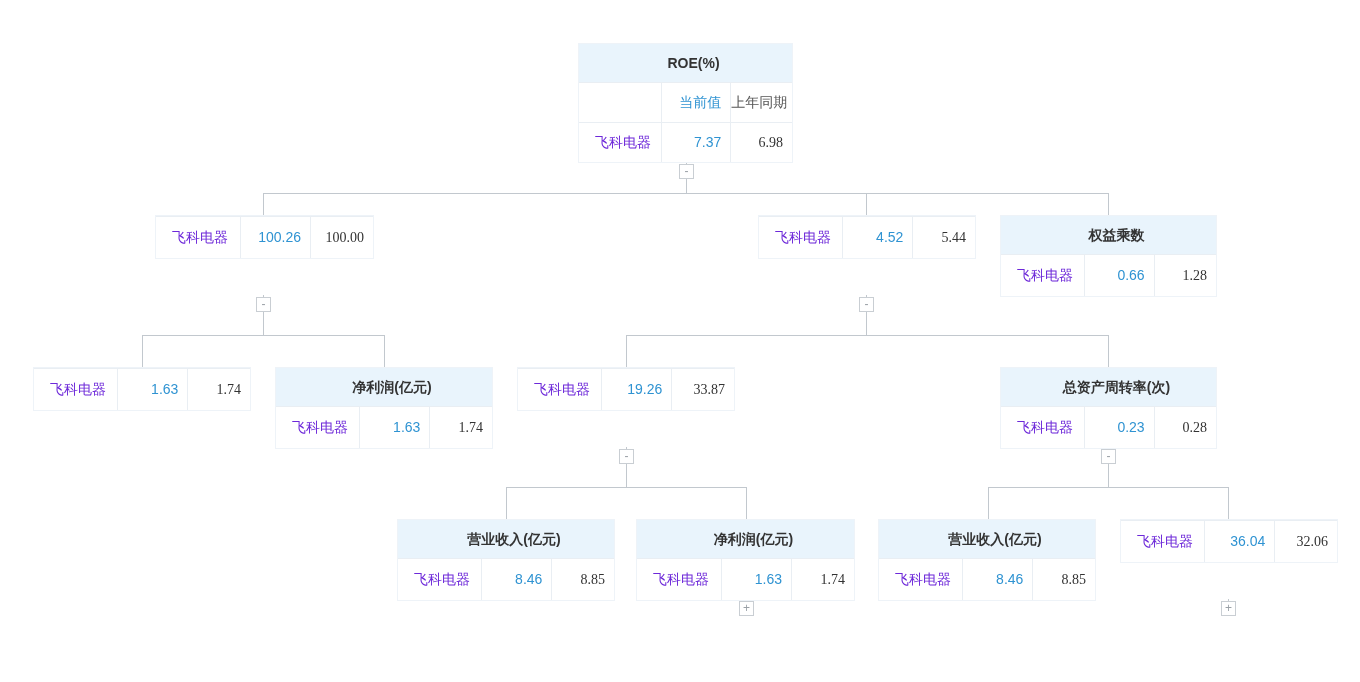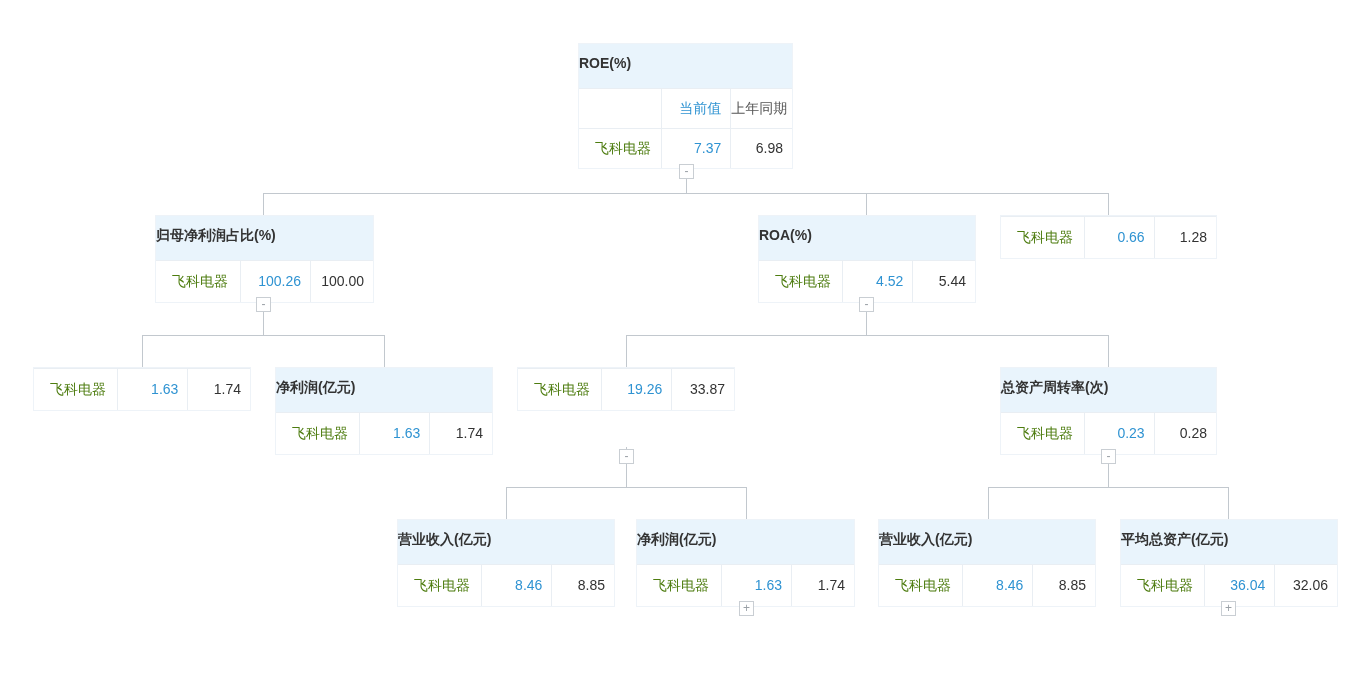--- a/index.html
+++ b/index.html
@@ -14,31 +14,32 @@
     font-family:"Liberation Sans","DejaVu Sans",sans-serif;
     font-size:14px;color:#333;
   }
   .stage{position:absolute;left:0;top:0;width:1360px;height:682px;}
 
   .node{
     position:absolute;background:#fff;box-sizing:border-box;
     border:1px solid #eef3f8;
   }
   .hd{
-    height:44px;line-height:38px;background:var(--header_bg);
-    font-weight:bold;color:#333;white-space:nowrap;
+    height:38px;line-height:38px;background:var(--header_bg);
+    font-weight:bold;color:#333;padding-left:16px;white-space:nowrap;
     box-sizing:border-box;
+    text-align:center;
   }
   .row{display:flex;height:42px;border-top:1px solid var(--border);box-sizing:border-box;}
   .node.l1 .row{height:40px;}
   .cell{box-sizing:border-box;line-height:41px;white-space:nowrap;overflow:hidden;}
   .node.l1 .cell{line-height:39px;}
-  .cell.name{width:38.5%;padding-left:16px;color:#4d7c0f;}
+  .cell.name{width:38.5%;padding-left:16px;color:#6d28d9;}
   .cell.val{width:32.5%;text-align:right;padding-right:9px;border-left:1px solid var(--border);}
-  .cell.prev{width:29%;}
+  .cell.prev{width:29%;font-family:Liberation Serif, serif;}
   .cell.cur{color:var(--accent);}
   .cell.grey{color:#555;}
 
   .vline{position:absolute;width:1px;background:var(--line);}
   .hline{position:absolute;height:1px;background:var(--line);}
 
   .toggle{
     position:absolute;width:15px;height:15px;box-sizing:border-box;
     background:#fff;border:1px solid #c9ced3;color:#9aa0a6;
     font-size:12px;line-height:12px;text-align:center;cursor:pointer;
@@ -92,38 +93,37 @@
       <div class="cell val prev grey">上年同期</div>
     </div>
     <div class="row">
       <div class="cell name">飞科电器</div>
       <div class="cell val cur">7.37</div>
       <div class="cell val prev">6.98</div>
     </div>
   </div>
 
   <div class="node" style="left:155px;top:215px;width:219px">
-    <div class="hd">归母净利润占比(%)</div>
     <div class="row">
       <div class="cell name">飞科电器</div>
       <div class="cell val cur">100.26</div>
       <div class="cell val prev">100.00</div>
     </div>
   </div>
 
   <div class="node" style="left:758px;top:215px;width:218px">
-    <div class="hd">ROA(%)</div>
     <div class="row">
       <div class="cell name">飞科电器</div>
       <div class="cell val cur">4.52</div>
       <div class="cell val prev">5.44</div>
     </div>
   </div>
 
   <div class="node" style="left:1000px;top:215px;width:217px">
+    <div class="hd">权益乘数</div>
     <div class="row">
       <div class="cell name">飞科电器</div>
       <div class="cell val cur">0.66</div>
       <div class="cell val prev">1.28</div>
     </div>
   </div>
 
   <div class="node" style="left:33px;top:367px;width:218px">
     <div class="row">
       <div class="cell name">飞科电器</div>
@@ -179,21 +179,20 @@
   <div class="node" style="left:878px;top:519px;width:218px">
     <div class="hd">营业收入(亿元)</div>
     <div class="row">
       <div class="cell name">飞科电器</div>
       <div class="cell val cur">8.46</div>
       <div class="cell val prev">8.85</div>
     </div>
   </div>
 
   <div class="node" style="left:1120px;top:519px;width:218px">
-    <div class="hd">平均总资产(亿元)</div>
     <div class="row">
       <div class="cell name">飞科电器</div>
       <div class="cell val cur">36.04</div>
       <div class="cell val prev">32.06</div>
     </div>
   </div>
 
   <div class="toggle" style="left:679px;top:164px">-</div>
   <div class="toggle" style="left:256px;top:297px">-</div>
   <div class="toggle" style="left:859px;top:297px">-</div>

